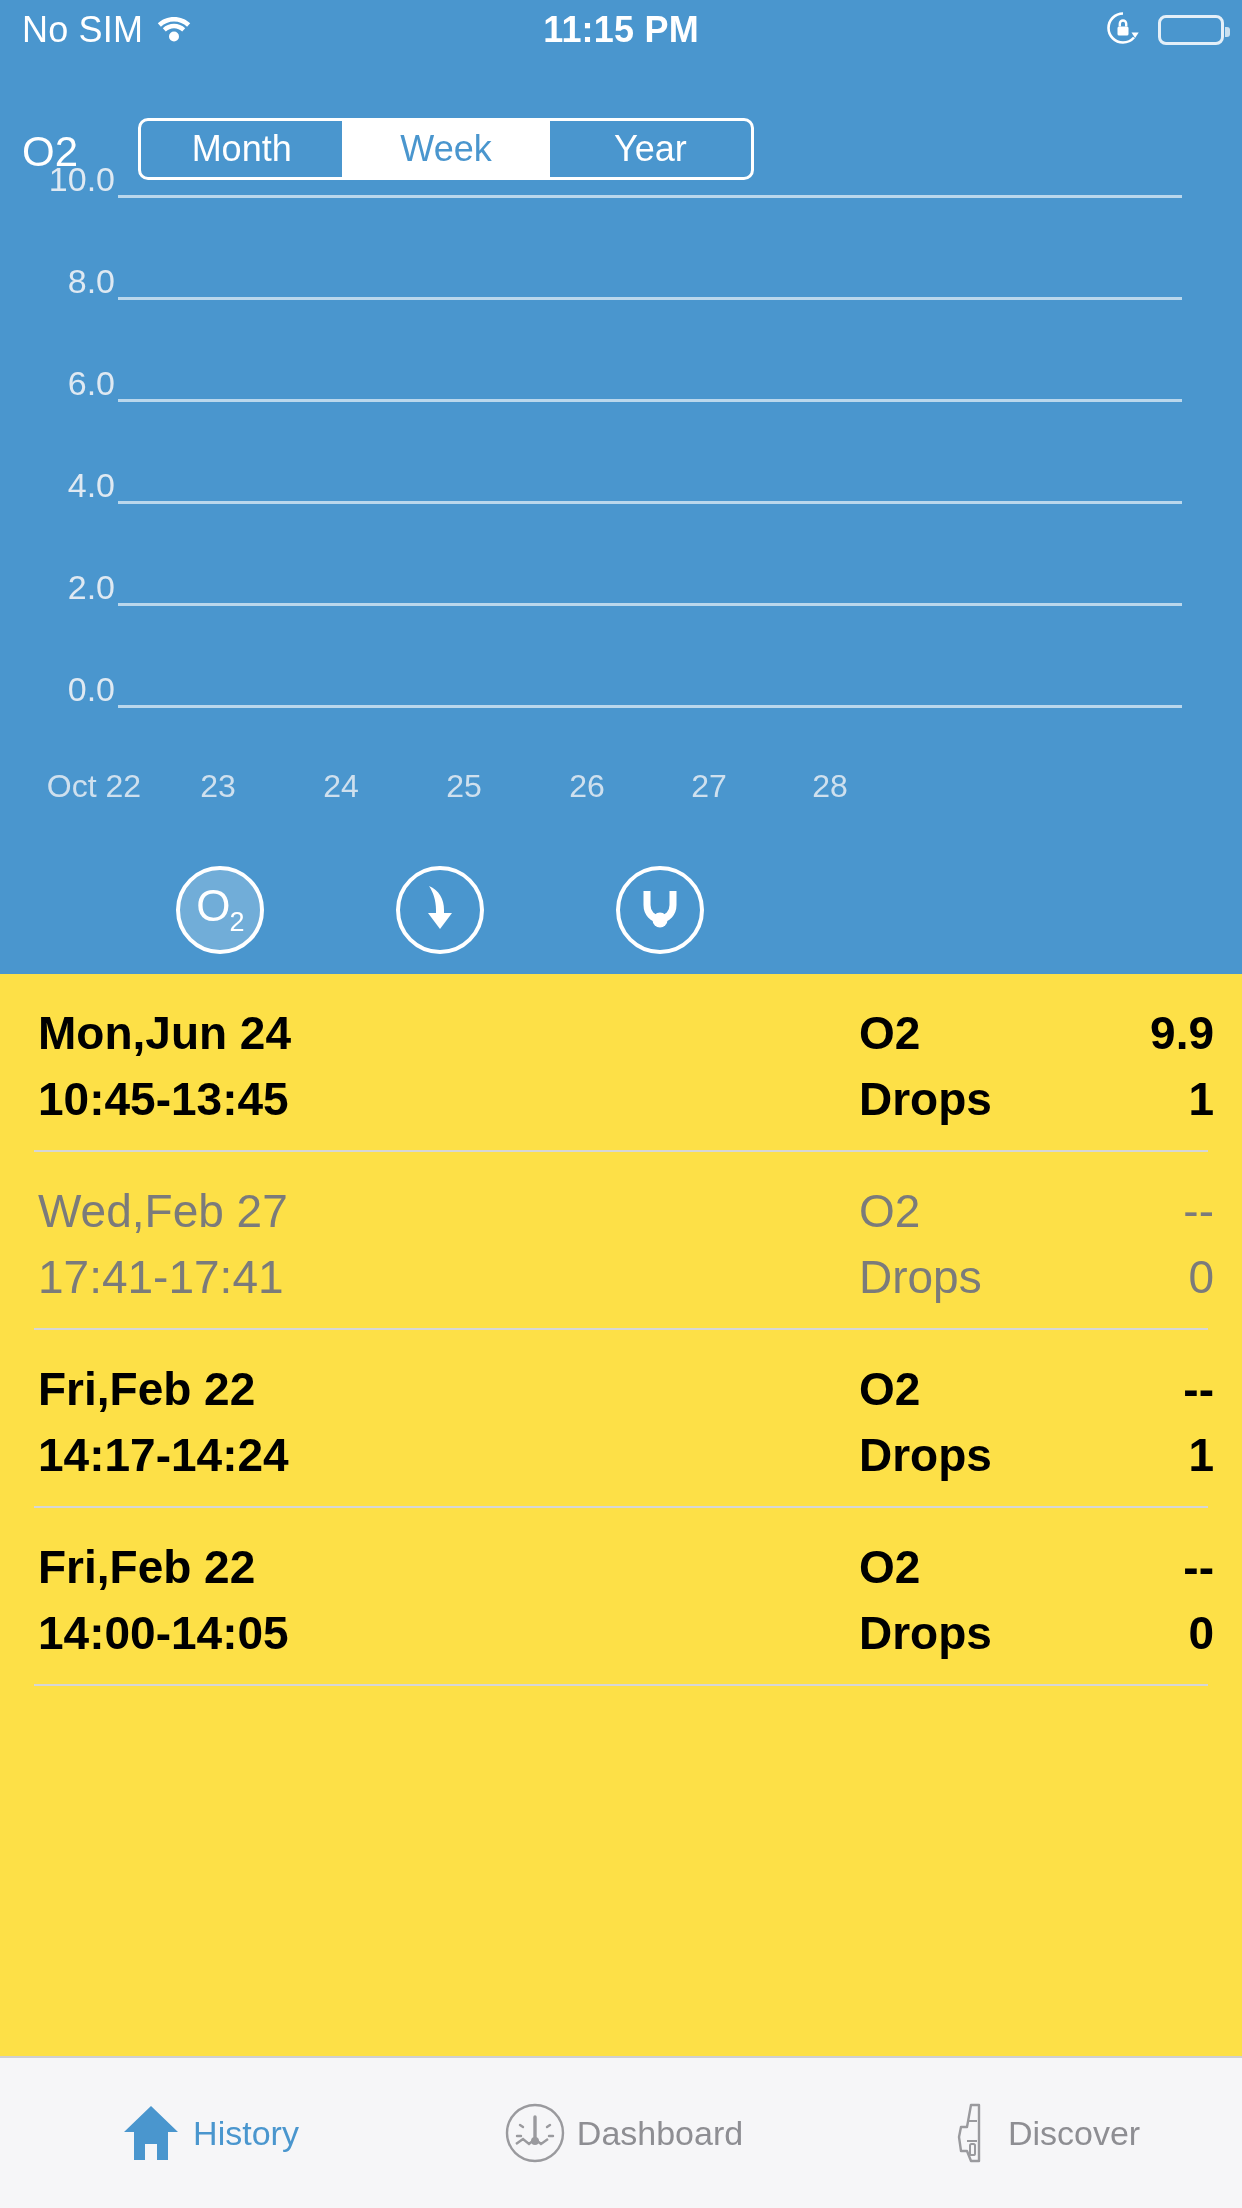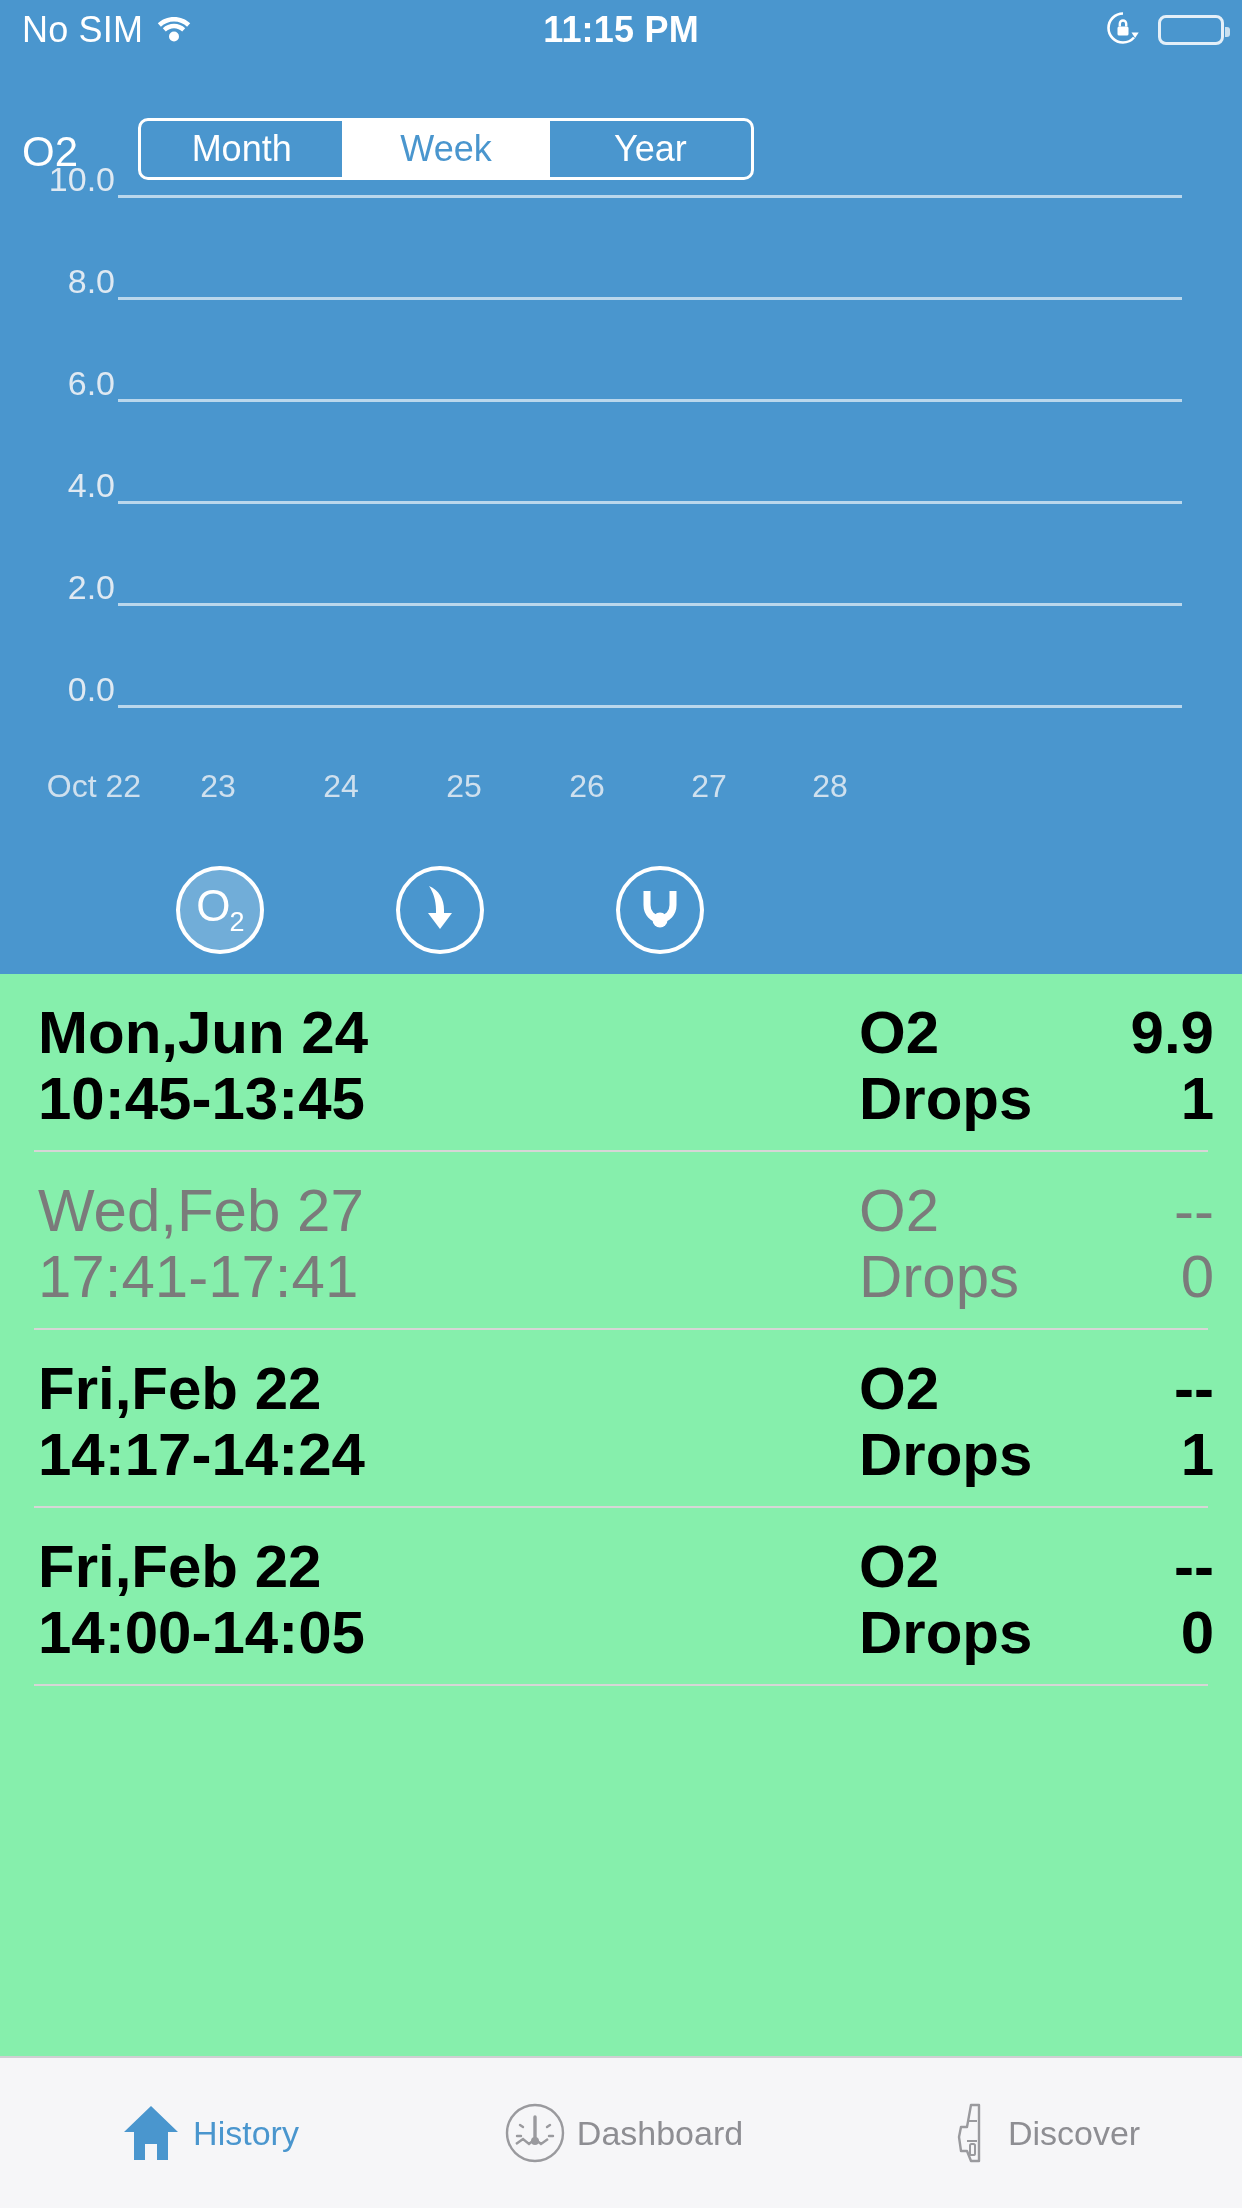--- a/index.html
+++ b/index.html
@@ -7,21 +7,21 @@
     width: 1242px;
     height: 2208px;
     background: #ffffff;
     font-family: "Liberation Sans", sans-serif;
     overflow: hidden;
   }
   #app {
     position: relative;
     width: 1242px;
     height: 2208px;
-    background: #86efac;
+    background: #fde047;
   }
 
   
   .blue-panel {
     position: absolute;
     left: 0; top: 0;
     width: 1242px;
     height: 974px;
     background: #4a96ce;
   }
@@ -223,21 +223,21 @@
     left: 825px; top: 26px;
     width: 210px;
   }
   .row .col-value {
     position: absolute;
     left: 1040px; top: 26px;
     width: 140px;
     text-align: right;
   }
   .line {
-    font-size: 60px;
+    font-size: 46px;
     line-height: 66px;
     white-space: nowrap;
     color: #000000;
     font-weight: bold;
   }
   .row.dim .line {
     color: #7b7b7b;
     font-weight: normal;
   }
 

